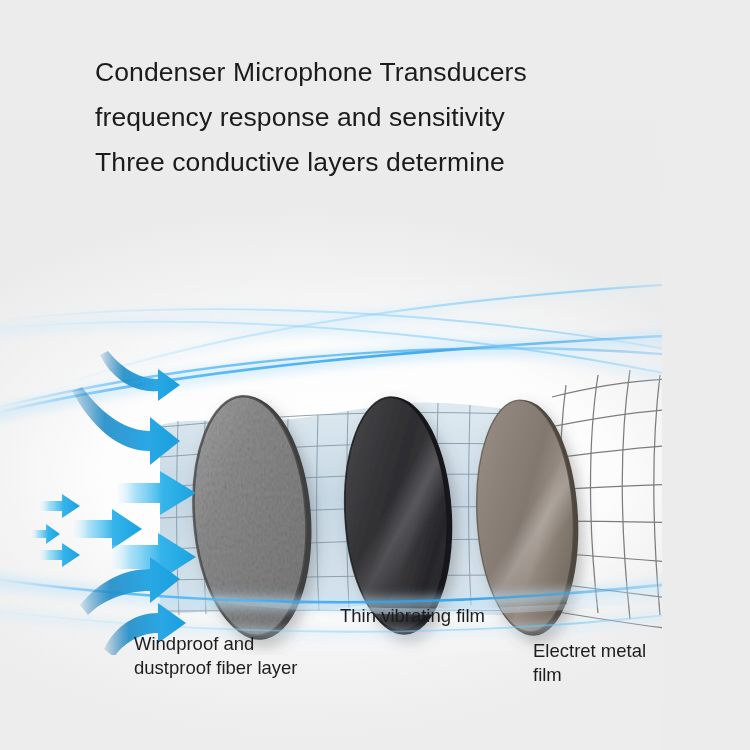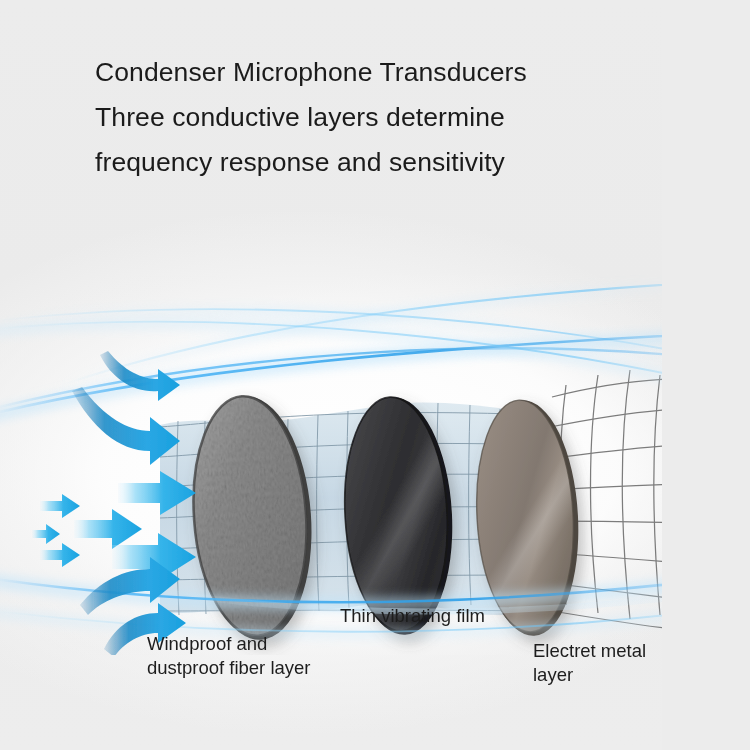--- a/index.html
+++ b/index.html
@@ -42,33 +42,33 @@
   #diagram svg{display:block;}
 
   
   .caption{
     position:absolute;
     font-size:18.5px;
     line-height:24px;
     color:#1d1d1d;
     white-space:pre-line;
   }
-  #cap-1{left:147px; top:632px;}
+  #cap-1{left:134px; top:632px;}
   #cap-2{left:340px; top:604px;}
   #cap-3{left:533px; top:639px;}
 </style>
 </head>
 <body>
 
 <div id="stage">
 
   <div id="headings">
     <div class="line">Condenser Microphone Transducers</div>
+    <div class="line">frequency response and sensitivity</div>
     <div class="line">Three conductive layers determine</div>
-    <div class="line">frequency response and sensitivity</div>
   </div>
 
   <div id="diagram">
   <svg width="750" height="380" viewBox="0 0 750 380" xmlns="http://www.w3.org/2000/svg">
     <defs>
 
       <radialGradient id="halo" cx="48%" cy="52%" r="62%">
         <stop offset="0%" stop-color="#ffffff" stop-opacity="1"></stop>
         <stop offset="55%" stop-color="#fdfdfd" stop-opacity=".85"></stop>
         <stop offset="100%" stop-color="#ececec" stop-opacity="0"></stop>
@@ -325,15 +325,15 @@
         <path d="M104,374 C116,350 136,338 158,338 L158,328 L186,348 L158,368 L158,358
                  C140,358 124,368 114,382 Z" fill="url(#arrGradCurve)"></path>
       </g>
     </g>
   </svg>
   </div>
 
   <div class="caption" id="cap-1">Windproof and
 dustproof fiber layer</div>
   <div class="caption" id="cap-2">Thin vibrating film</div>
-  <div class="caption" id="cap-3">Electret metal layer</div>
+  <div class="caption" id="cap-3">Electret metal film</div>
 
 </div>
 
 </body></html>

